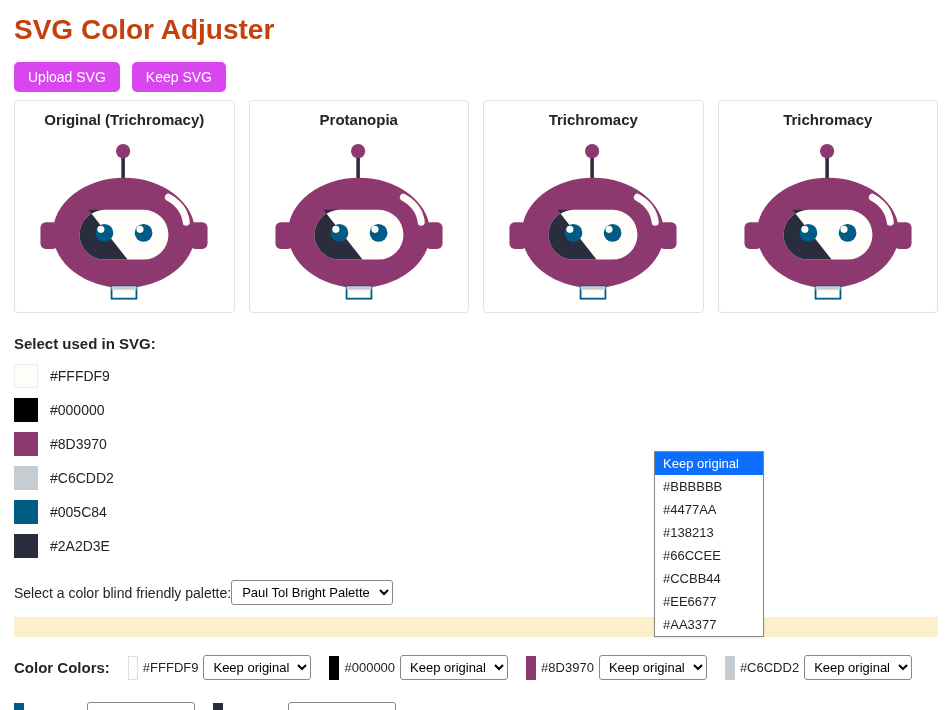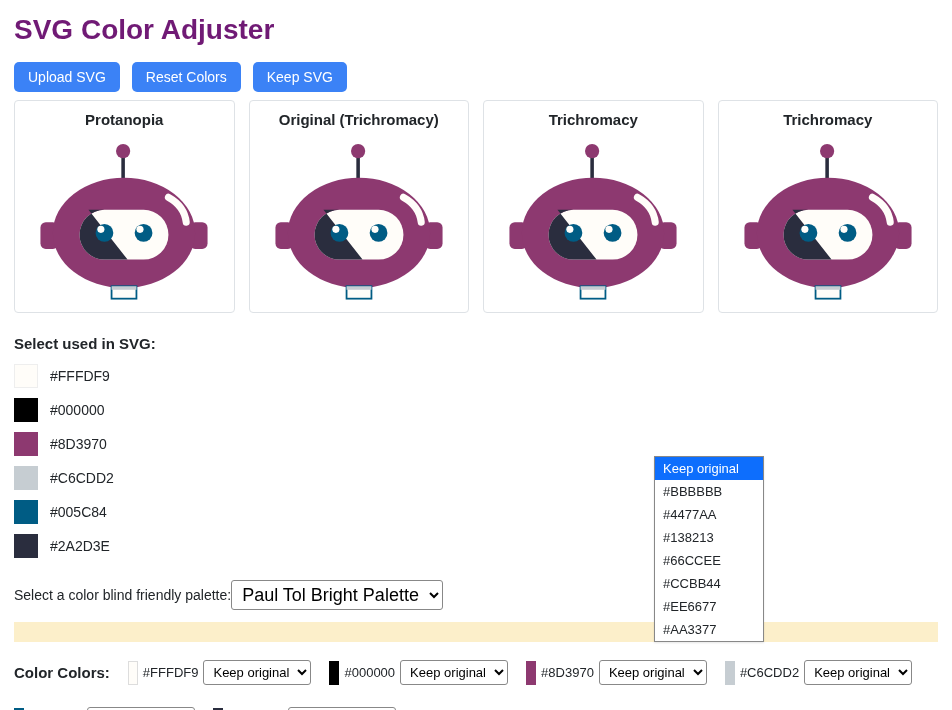--- a/index.html
+++ b/index.html
@@ -7,29 +7,29 @@
       font-family: -apple-system, BlinkMacSystemFont, "Segoe UI", Helvetica, Arial, sans-serif;
       padding: 14px;
       background: #fff;
       color: #212529;
       width: 952px;
     }
     h1 {
       font-size: 28px;
       font-weight: 700;
       margin-bottom: 16px;
-      color: #701a75;
+      color: #c2410c;
     }
     .toolbar {
       display: flex;
       gap: 12px;
       margin-bottom: 8px;
     }
     .btn {
-      background: #3b82f6;
+      background: #d946ef;
       color: #fff;
       border: none;
       border-radius: 5px;
       padding: 7px 14px;
       font-size: 14px;
       cursor: pointer;
     }
     .preview-row {
       display: flex;
       gap: 14px;
@@ -79,21 +79,21 @@
     .palette-row {
       display: flex;
       align-items: center;
       gap: 0;
       font-size: 14px;
       margin-bottom: 12px;
     }
     select {
       border: 1px solid #888;
       border-radius: 3px;
-      font-size: 18px;
+      font-size: 13px;
       padding: 3px 6px;
       background: #fff;
     }
     .palette-bar {
       height: 20px;
       width: 100%;
       margin-bottom: 18px;
       background: #fff;
     }
     .swap-heading {
@@ -148,28 +148,27 @@
     .r-eye  { fill: #005C84; }
     .r-lt   { fill: #C6CDD2; }
   </style>
 </head>
 <body>
 
 <h1>SVG Color Adjuster</h1>
 
 <div class="toolbar">
   <button class="btn">Upload SVG</button>
-  <button class="btn">Reset Colors</button>
   <button class="btn">Keep SVG</button>
 </div>
 
 <div class="preview-row">
 
 <div class="preview-card">
-      <div class="preview-title">Protanopia</div>
+      <div class="preview-title">Original (Trichromacy)</div>
       <div class="robot-wrap">
   <svg viewBox="0 0 200 180" width="180" height="160">
 
     <rect class="r-dark" x="97" y="10" width="4" height="30"></rect>
     <circle class="r-body" cx="99" cy="8" r="8"></circle>
 
     <rect class="r-body" x="6" y="88" width="20" height="30" rx="6"></rect>
     <rect class="r-body" x="174" y="88" width="20" height="30" rx="6"></rect>
 
     <ellipse class="r-body" cx="100" cy="100" rx="80" ry="62"></ellipse>
@@ -184,21 +183,21 @@
     <circle class="r-face" cx="118" cy="96" r="4"></circle>
 
     <path d="M150 60 Q168 70 170 88" stroke="#FFFDF9" stroke-width="8" stroke-linecap="round" fill="none"></path>
 
     <rect x="86" y="160" width="28" height="14" fill="#FFFDF9" stroke="#005C84" stroke-width="2"></rect>
     <rect class="r-lt" x="86" y="160" width="28" height="4"></rect>
   </svg>
 </div>
     </div>
     <div class="preview-card">
-      <div class="preview-title">Original (Trichromacy)</div>
+      <div class="preview-title">Protanopia</div>
       <div class="robot-wrap">
   <svg viewBox="0 0 200 180" width="180" height="160">
 
     <rect class="r-dark" x="97" y="10" width="4" height="30"></rect>
     <circle class="r-body" cx="99" cy="8" r="8"></circle>
 
     <rect class="r-body" x="6" y="88" width="20" height="30" rx="6"></rect>
     <rect class="r-body" x="174" y="88" width="20" height="30" rx="6"></rect>
 
     <ellipse class="r-body" cx="100" cy="100" rx="80" ry="62"></ellipse>

